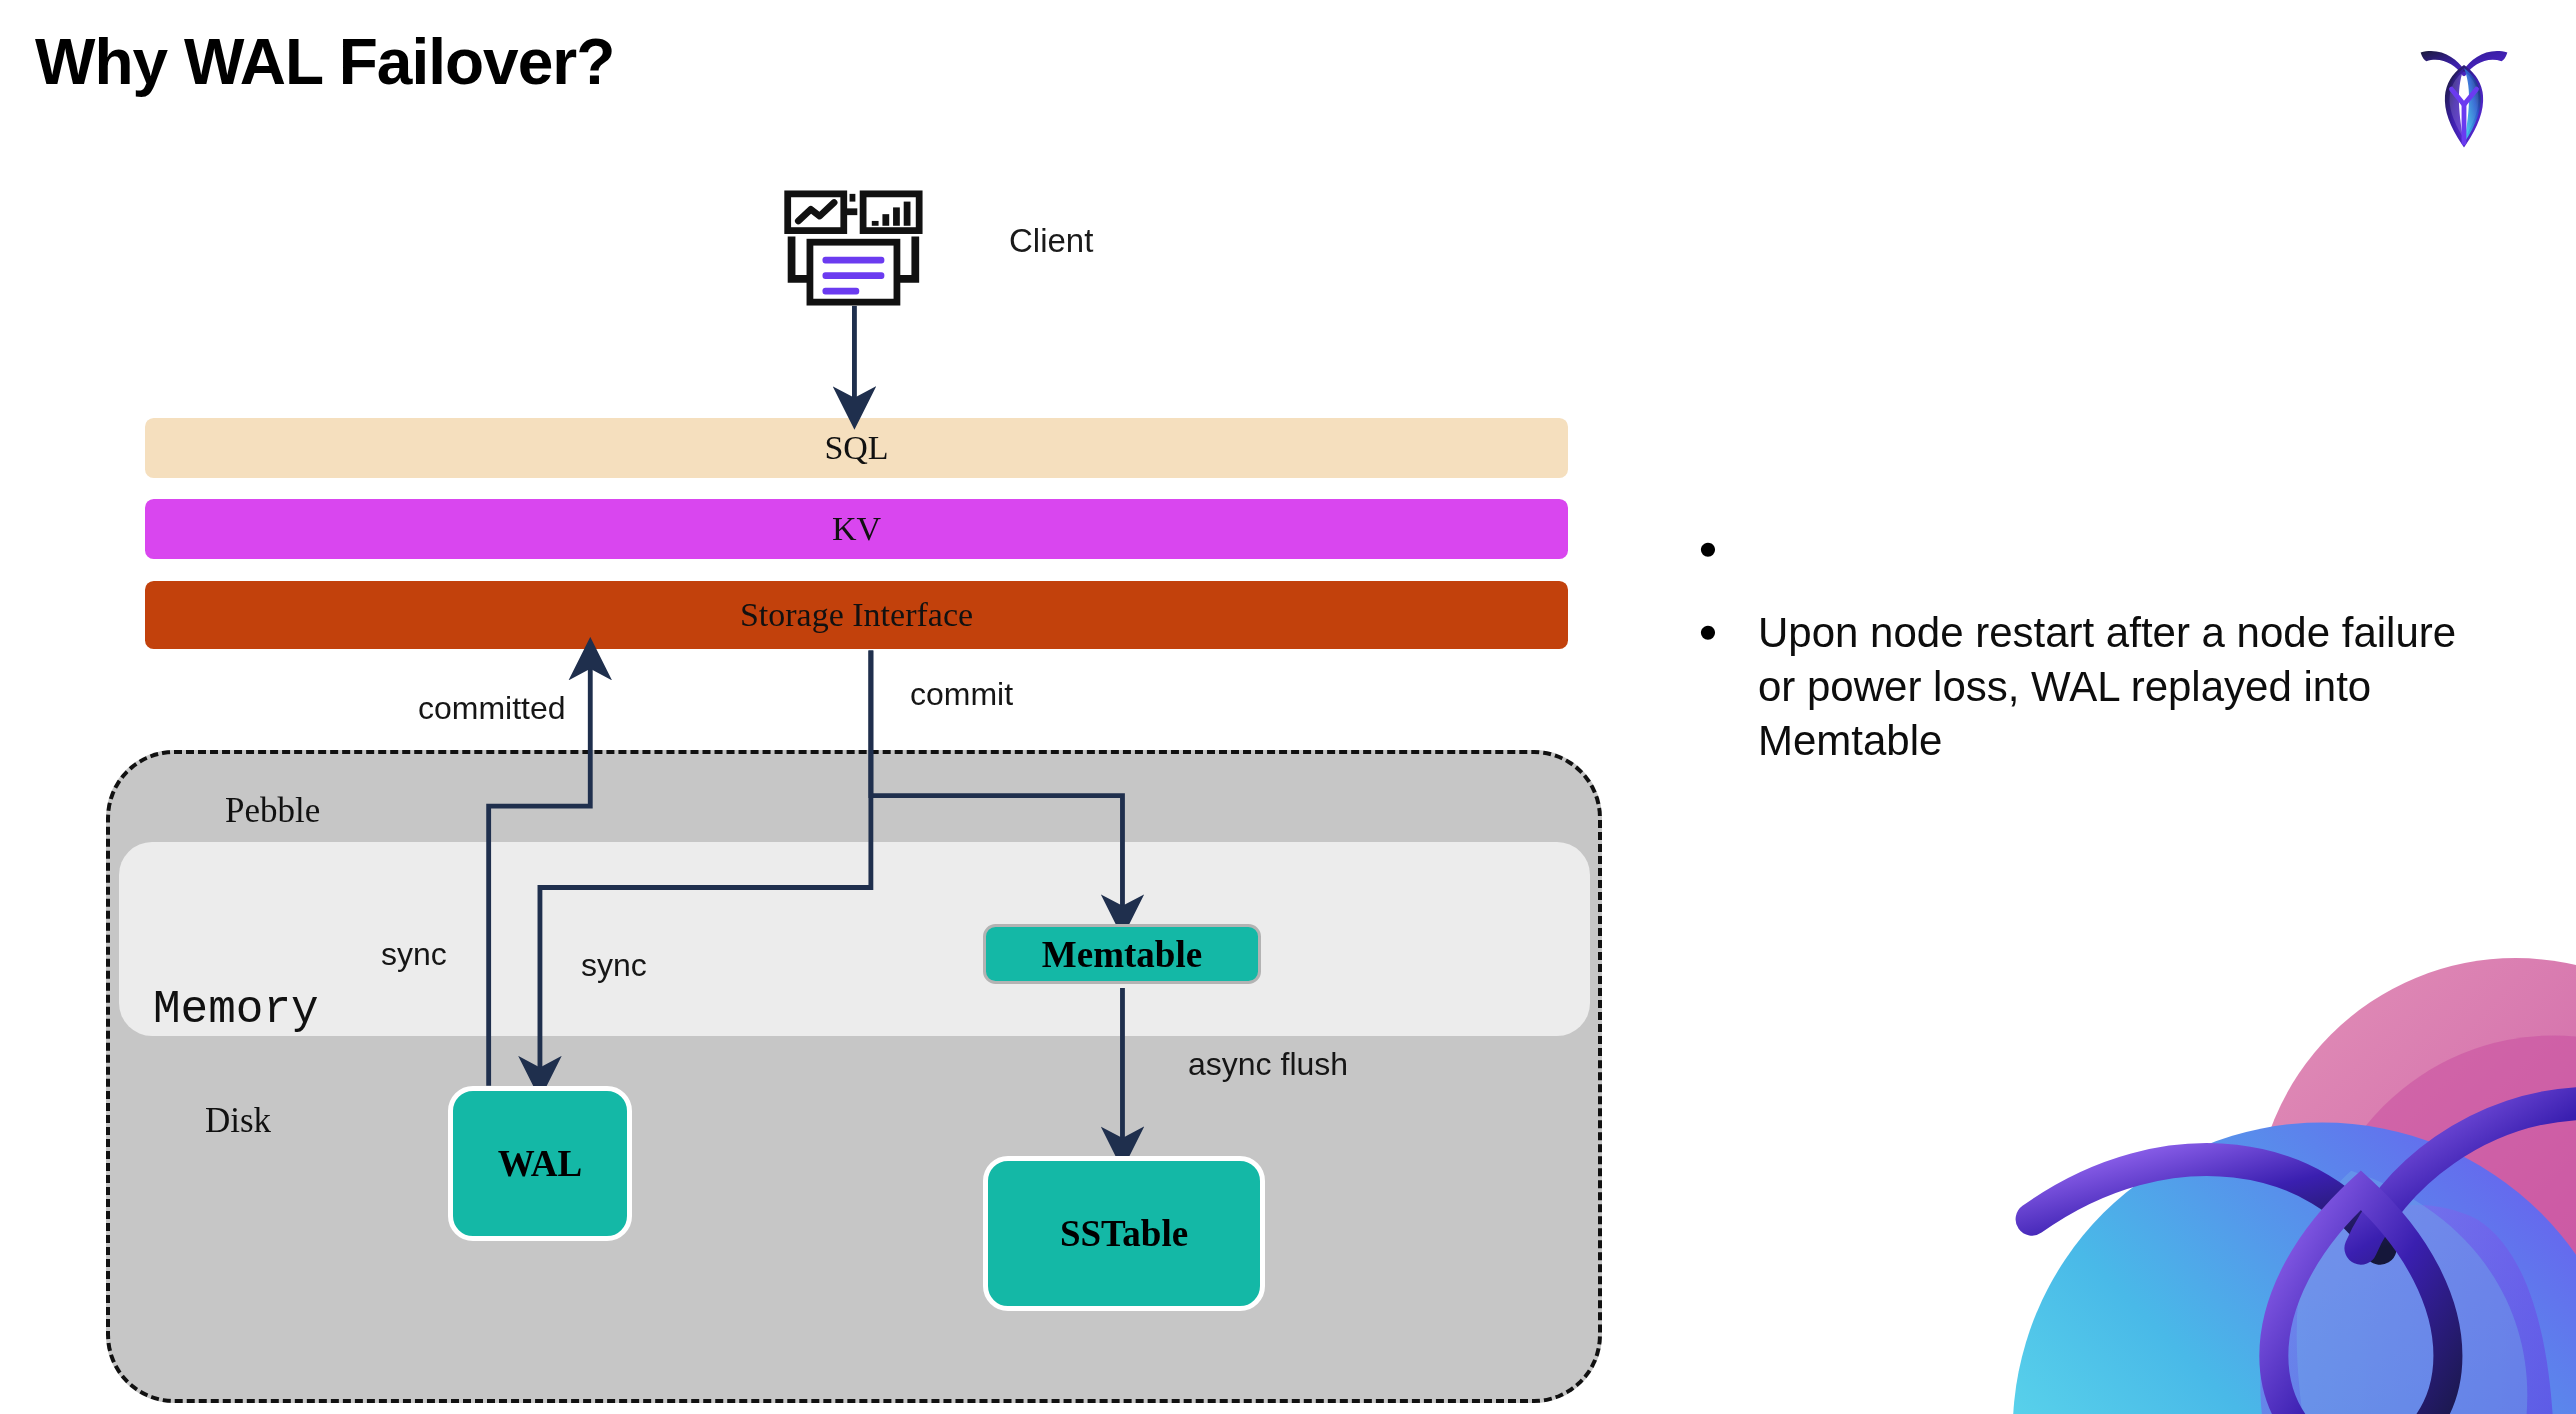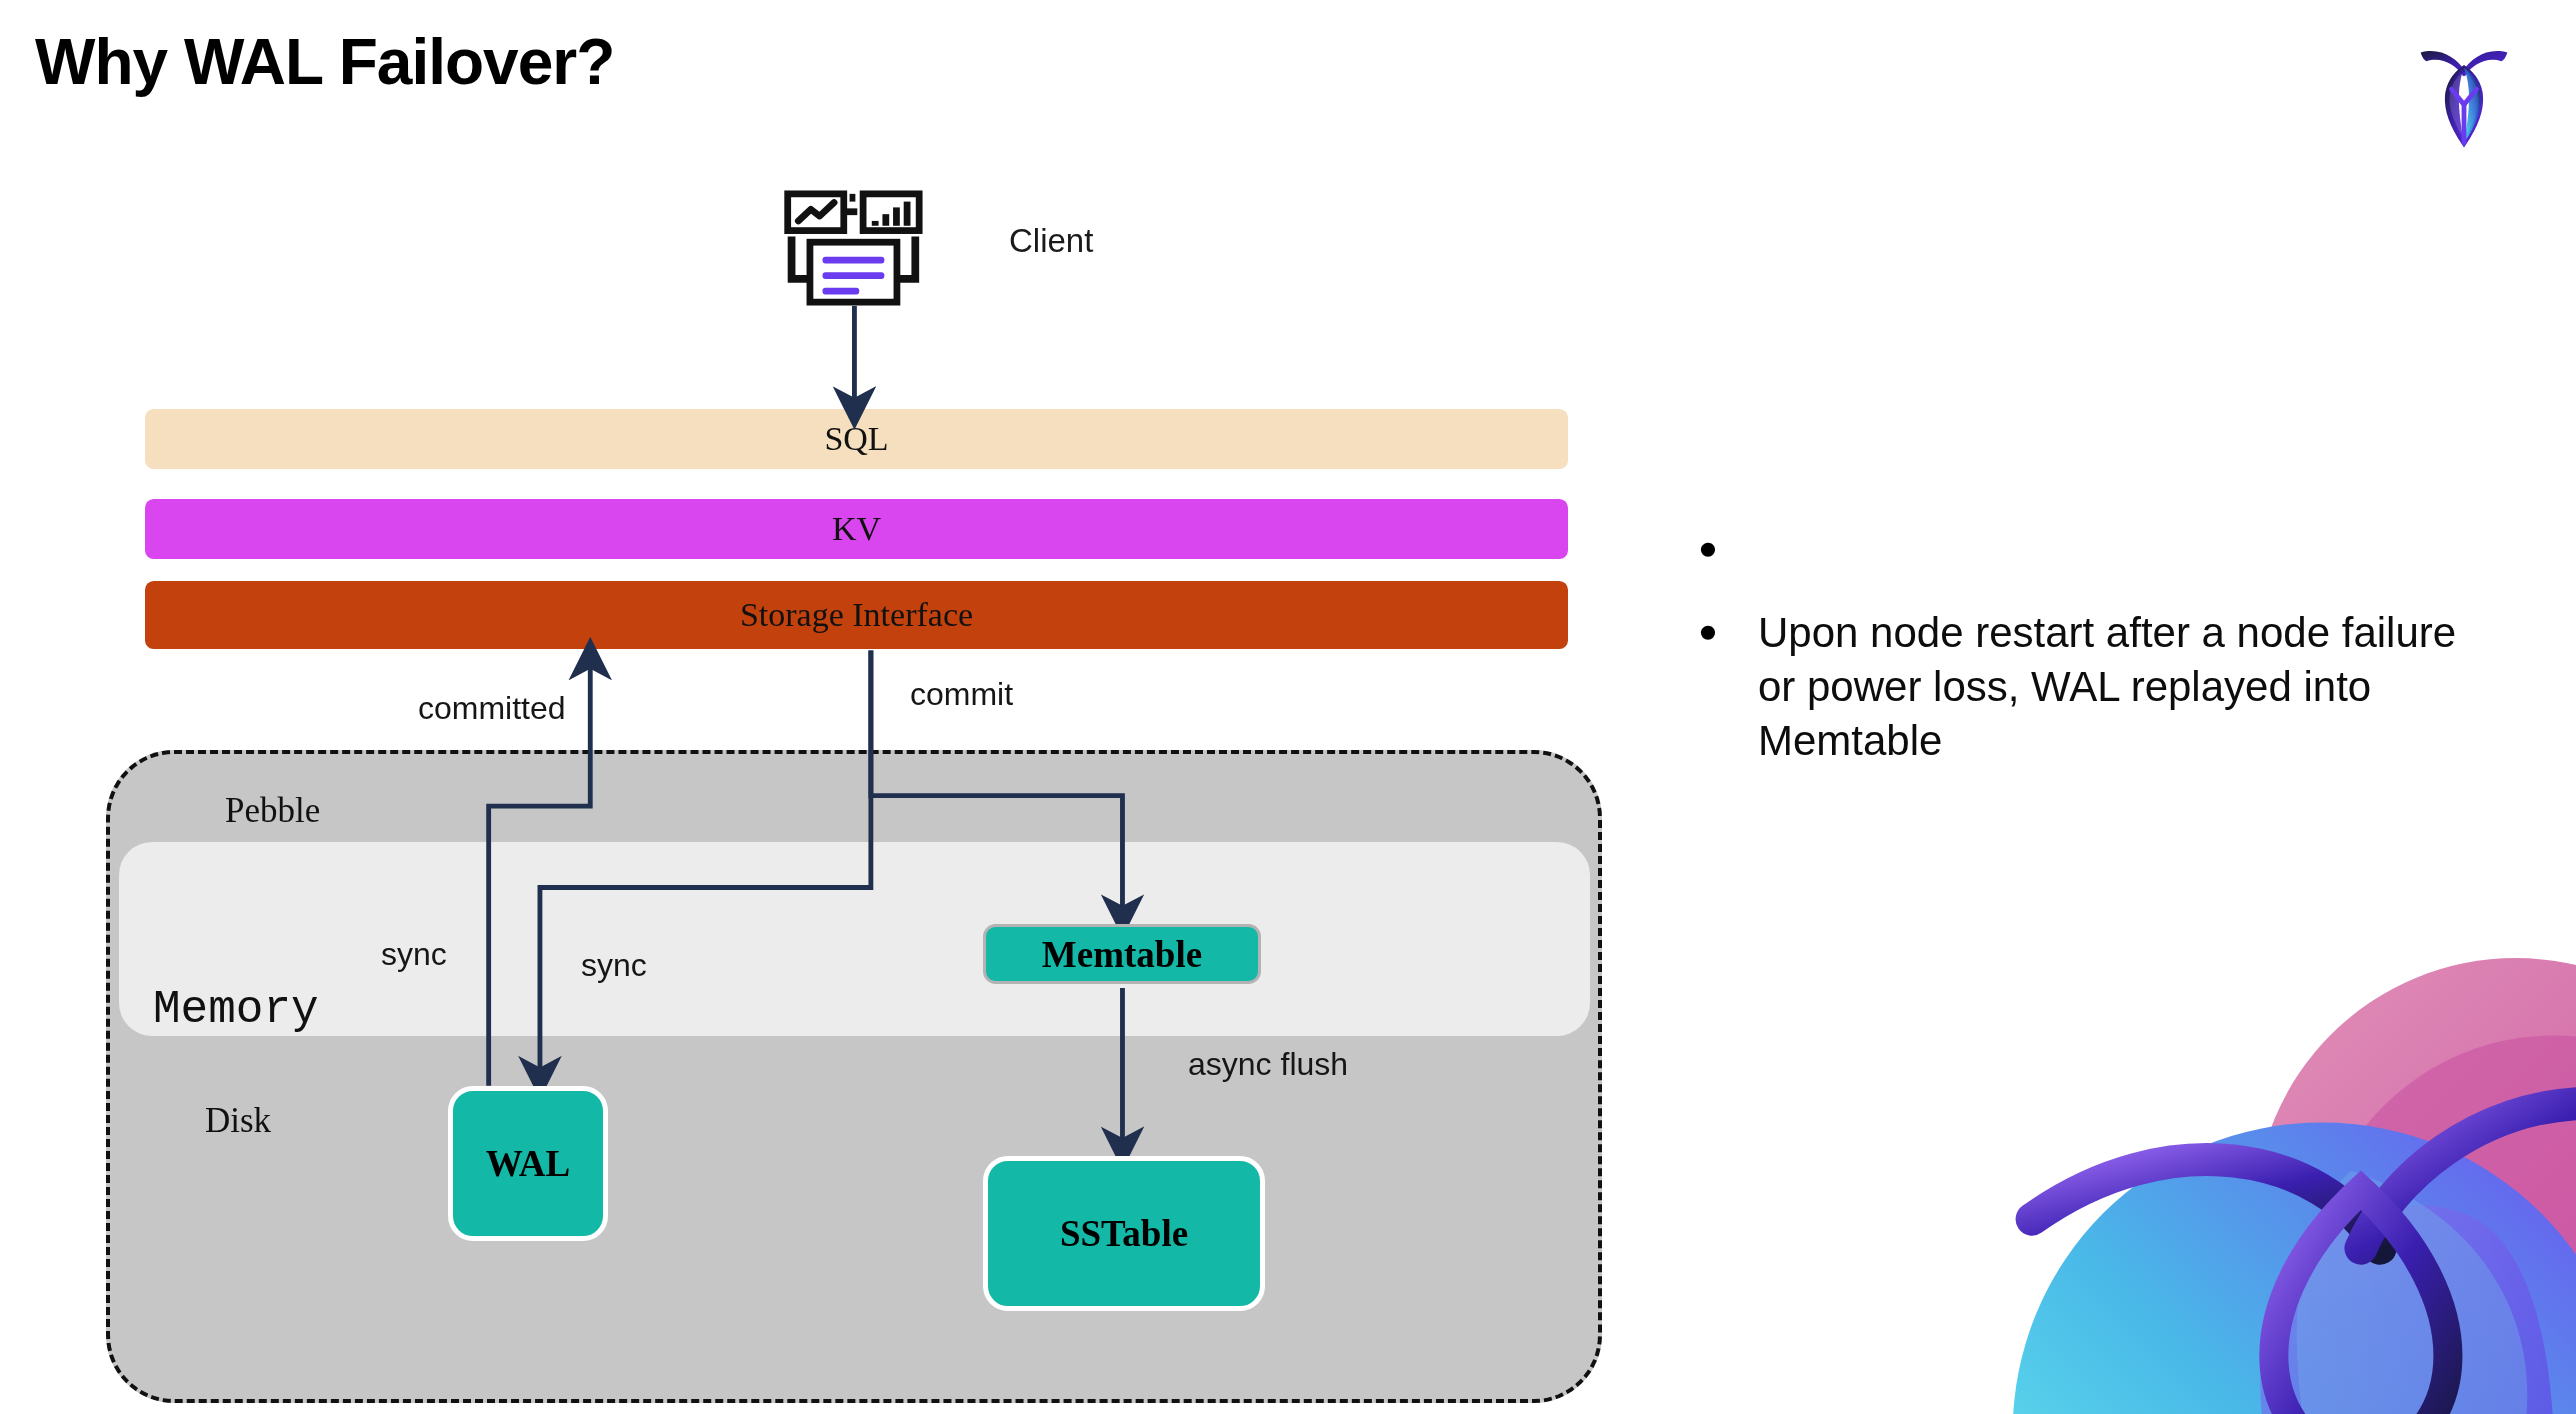--- a/index.html
+++ b/index.html
@@ -29,21 +29,21 @@
   }
 
   
   .layer-bar{
     position:absolute;left:145px;width:1423px;height:60px;border-radius:8.7px;
     display:flex;align-items:center;justify-content:center;
   }
   .layer-bar .layer-label{
     font-family:"Liberation Serif", serif;font-size:34px;color:#111111;
   }
-  #layer-sql{top:409px;background:#f5dfbe;text-align:center;}
+  #layer-sql{top:418px;background:#f5dfbe;text-align:center;}
   #layer-kv{top:499px;background:#d946ef;}
   #layer-storage{top:581px;height:68px;background:#c2410c;}
 
   
   #pebble-container{
     position:absolute;left:106px;top:750px;width:1496px;height:653px;
     border:4.8px dashed #111111;border-radius:68px;background:#c6c6c6;
     box-sizing:border-box;
   }
   #pebble-label{
@@ -65,21 +65,21 @@
 
   
   .data-box{
     position:absolute;background:#14b8a6;
     display:flex;align-items:center;justify-content:center;
     font-family:"Liberation Serif", serif;font-weight:bold;font-size:37px;color:#000;
     box-sizing:border-box;
   }
   #box-memtable{left:983px;top:924px;width:278px;height:60px;
                 border-radius:12.6px;border:3.9px solid #b3b3b3;}
-  #box-wal{left:448px;top:1086px;width:160px;height:155px;
+  #box-wal{left:448px;top:1086px;width:184px;height:155px;
            border-radius:25px;border:5.8px solid #ffffff;}
   #box-sstable{left:983px;top:1156px;width:282px;height:155px;
                border-radius:25px;border:5.8px solid #ffffff;justify-content:center;}
 
   
   .edge-label{
     position:absolute;font-family:"Liberation Sans", sans-serif;
     font-size:32px;color:#161616;white-space:nowrap;
   }
   #lbl-committed{left:406px;top:690px;margin-left:12px;}

